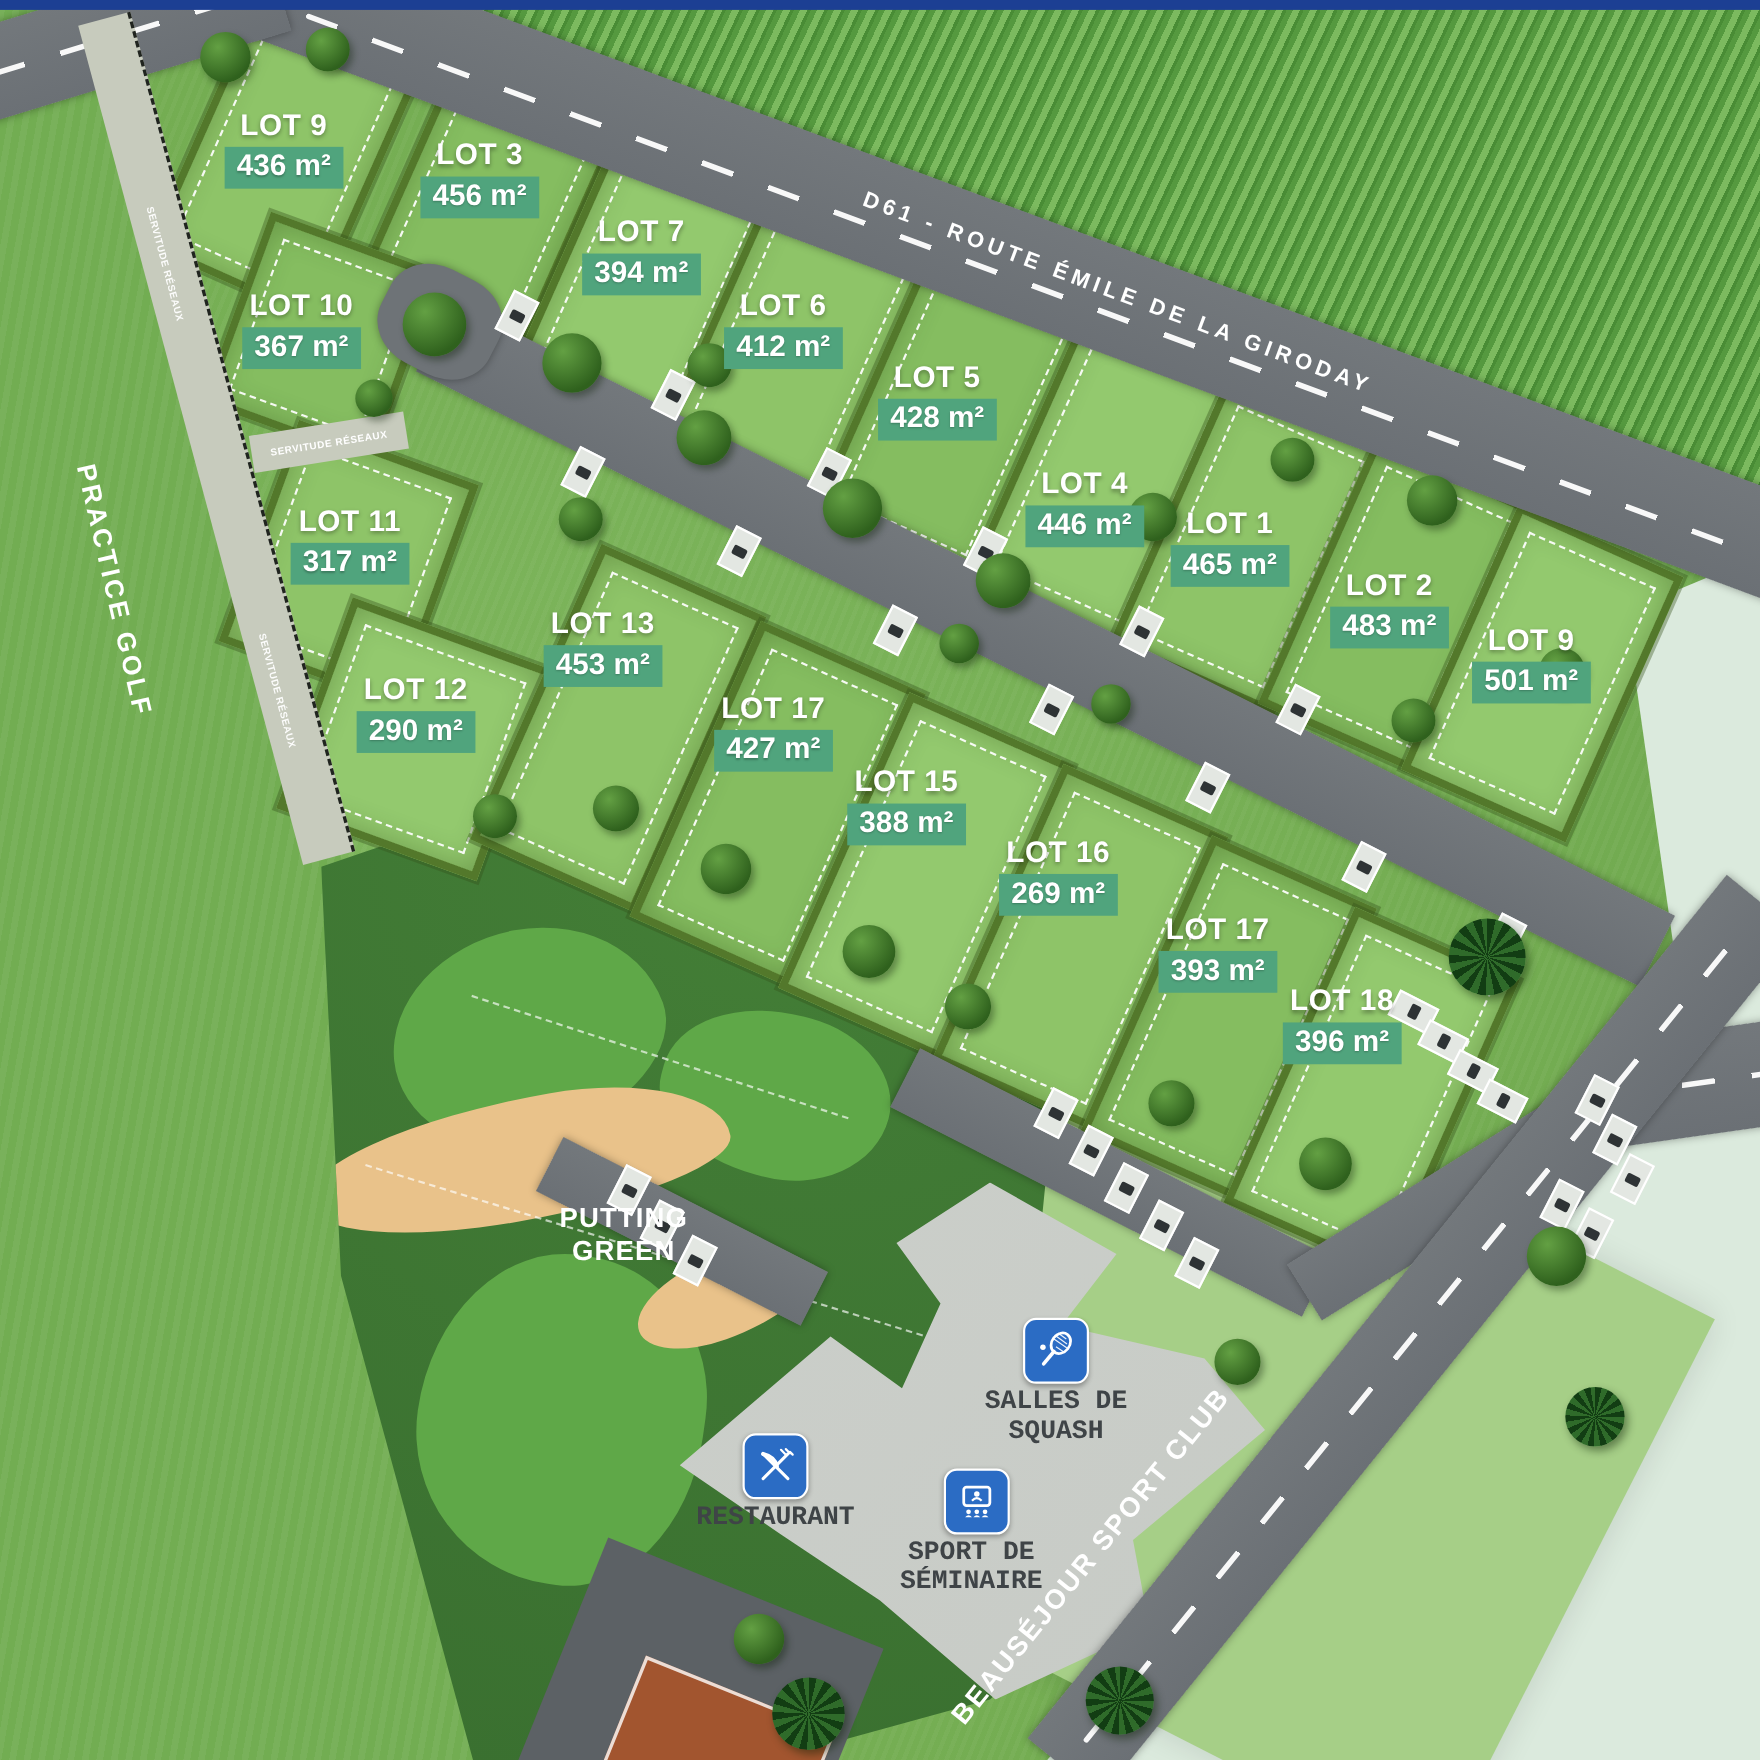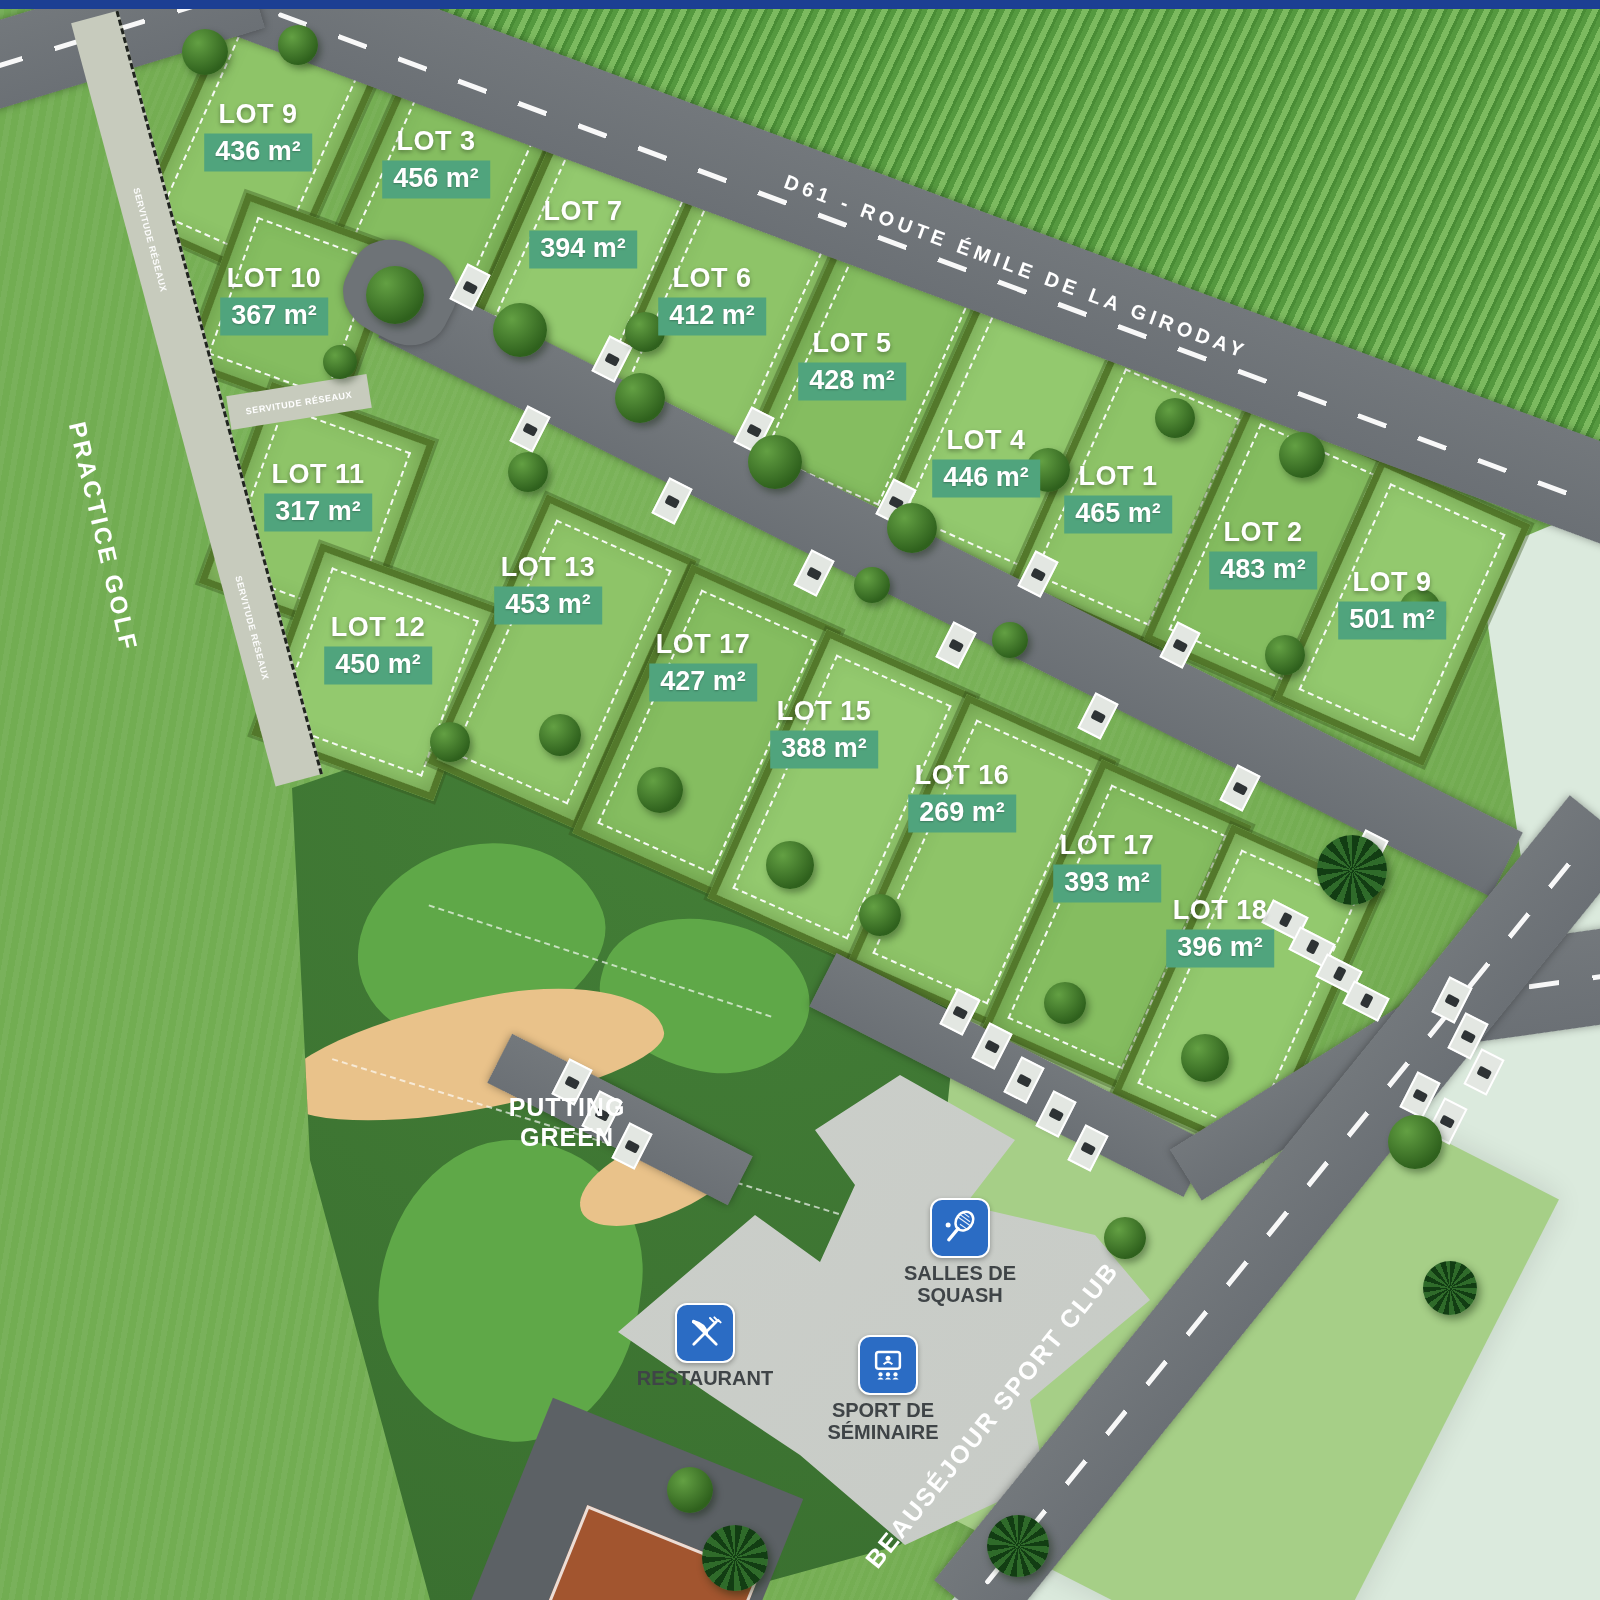--- a/index.html
+++ b/index.html
@@ -23,22 +23,22 @@
         box-shadow:3px 4px 8px rgba(10,30,5,.45);}
   .pad{width:26px;height:40px;background:#e3e7e2;border:2px solid #fff;
        display:flex;align-items:center;justify-content:center;box-sizing:border-box;}
   .car{width:13px;height:9px;background:#2e3335;border-radius:2px;}
   .lot-tag{transform:translate(-50%,-50%);text-align:center;color:#fff;font-weight:bold;
            white-space:nowrap;z-index:40;}
   .lot-name{font-size:27px;letter-spacing:.5px;text-shadow:0 2px 4px rgba(0,0,0,.35);}
   .chip{display:inline-block;margin-top:4px;background:#50a47d;padding:2px 11px 5px;
         font-size:27px;text-shadow:0 1px 2px rgba(0,0,0,.25);}
   .maplabel{color:#fff;font-weight:bold;z-index:42;white-space:nowrap;}
-  .amen-label{color:#3f4447;font-weight:bold;font-size:20px;line-height:1.12;text-align:center;
-              transform:translate(-50%,0);z-index:45;}
+  .amen-label{color:#3f4447;font-weight:bold;font-size:24px;line-height:1.12;text-align:center;
+              transform:translate(-50%,0);z-index:45;font-family:Liberation Mono, monospace;}
   .amen-icon{width:56px;height:56px;border-radius:12px;background:#2b6cc4;border:2px solid #fff;
              box-shadow:0 2px 5px rgba(0,0,0,.3);transform:translate(-50%,-50%);
              display:flex;align-items:center;justify-content:center;z-index:45;}
   .amen-icon svg{width:40px;height:40px;}
   .tinytxt{font-size:9px;letter-spacing:.6px;color:rgba(255,255,255,.95);font-weight:bold;z-index:30;}
   .pg-dash{border-top:2px dashed rgba(255,255,255,.65);height:0;}
 </style>
 </head>
 <body>
 
@@ -292,21 +292,21 @@
   <div class="abs lot-tag" style="left:274px;top:299px;">
     <div class="lot-name">LOT 10</div>
     <div class="chip">367 m²</div>
   </div>
   <div class="abs lot-tag" style="left:318px;top:495px;">
     <div class="lot-name">LOT 11</div>
     <div class="chip">317 m²</div>
   </div>
   <div class="abs lot-tag" style="left:378px;top:648px;">
     <div class="lot-name">LOT 12</div>
-    <div class="chip">450 m²</div>
+    <div class="chip">290 m²</div>
   </div>
   <div class="abs lot-tag" style="left:548px;top:588px;">
     <div class="lot-name">LOT 13</div>
     <div class="chip">453 m²</div>
   </div>
   <div class="abs lot-tag" style="left:703px;top:665px;">
     <div class="lot-name">LOT 17</div>
     <div class="chip">427 m²</div>
   </div>
   <div class="abs lot-tag" style="left:824px;top:732px;">

